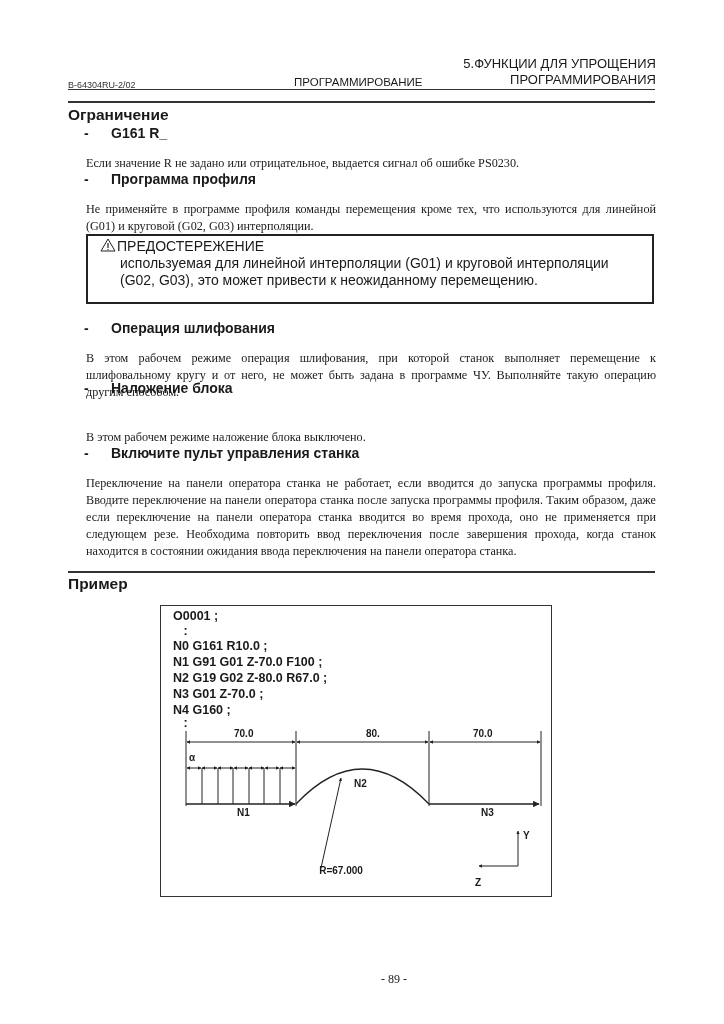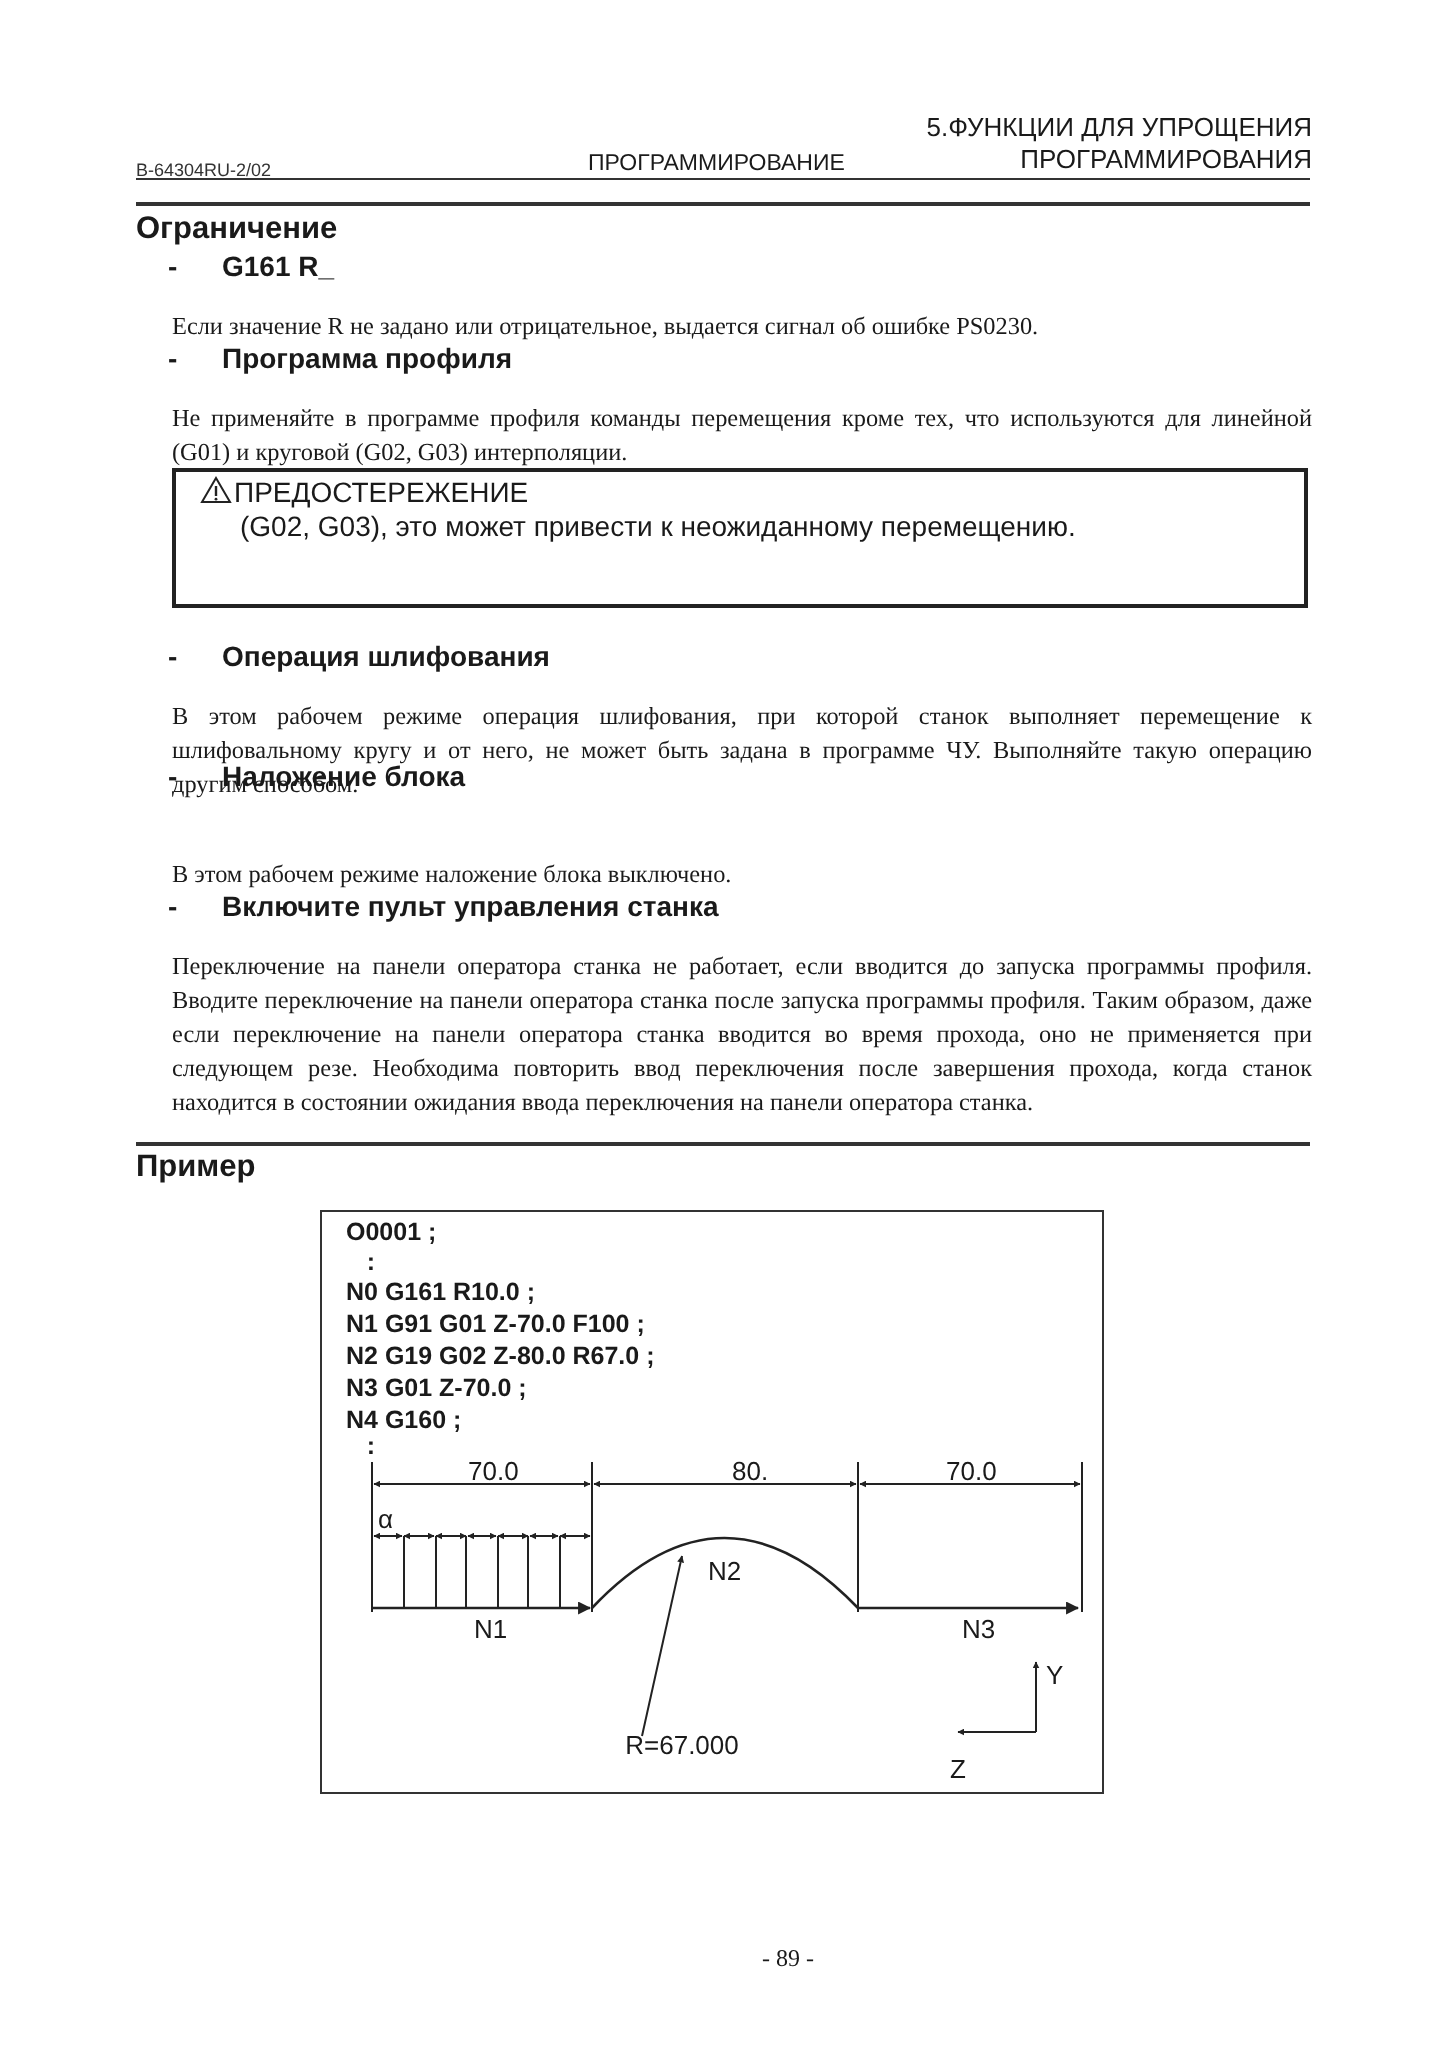--- a/index.html
+++ b/index.html
@@ -20,21 +20,21 @@
   .h2 .dash { display: inline-block; width: 27px; }
   .para { left: 86px; width: 570px; font-size: 12.2px; line-height: 17px; text-align: justify; }
 
   .caution { left: 86px; top: 234px; width: 568px; height: 70px; border: 2px solid #222; box-sizing: border-box; }
   .caution-title { position: absolute; left: 12px; top: 2px; font-size: 14px; }
   .caution-body { position: absolute; left: 32px; top: 19px; font-size: 14px; line-height: 16.5px; width: 530px; }
   .warn-icon { display: inline-block; vertical-align: -1px; margin-right: 1px; }
 
   .example-box { left: 160px; top: 605px; width: 392px; height: 292px; border: 1.5px solid #333; box-sizing: border-box; }
   .code-line { position: absolute; left: 12px; font-size: 12.5px; font-weight: bold; }
-  .dim { font-size: 13px; font-weight: normal; }
+  .dim { font-size: 10px; font-weight: bold; }
 
   .page-num { left: 0; width: 724px; top: 959px; text-align: center; font-size: 12px; padding-left: 32px; }
 </style>
 </head>
 <body>
 
 <div class="abs sans hdr-code">B-64304RU-2/02</div>
 <div class="abs sans hdr-mid">ПРОГРАММИРОВАНИЕ</div>
 <div class="abs sans hdr-right1">5.ФУНКЦИИ ДЛЯ УПРОЩЕНИЯ</div>
 <div class="abs sans hdr-right2">ПРОГРАММИРОВАНИЯ</div>
@@ -57,20 +57,21 @@
   <div class="caution-title">
     <span class="warn-icon">
       <svg width="16" height="14" viewBox="0 0 16 14">
           <path d="M8 1 L15 13 L1 13 Z" fill="none" stroke="#222" stroke-width="1"></path>
           <line x1="8" y1="5" x2="8" y2="10" stroke="#222" stroke-width="1.2"></line>
           <circle cx="8" cy="11.6" r="0.7" fill="#222"></circle>
         </svg>
     </span><span>ПРЕДОСТЕРЕЖЕНИЕ</span>
   </div>
   <div class="caution-body">
+    <div>используемая для линейной интерполяции (G01) и круговой интерполяции</div>
     <div>(G02, G03), это может привести к неожиданному перемещению.</div>
   </div>
 </div>
 
 <div class="abs sans h2" style="top:320px">
   <span class="dash">-</span><span>Операция шлифования</span>
 </div>
 <div class="abs serif para" style="top:337px">В этом рабочем режиме операция шлифования, при которой станок выполняет перемещение к шлифовальному кругу и от него, не может быть задана в программе ЧУ. Выполняйте такую операцию другим способом.</div>
 
 <div class="abs sans h2" style="top:380px">

